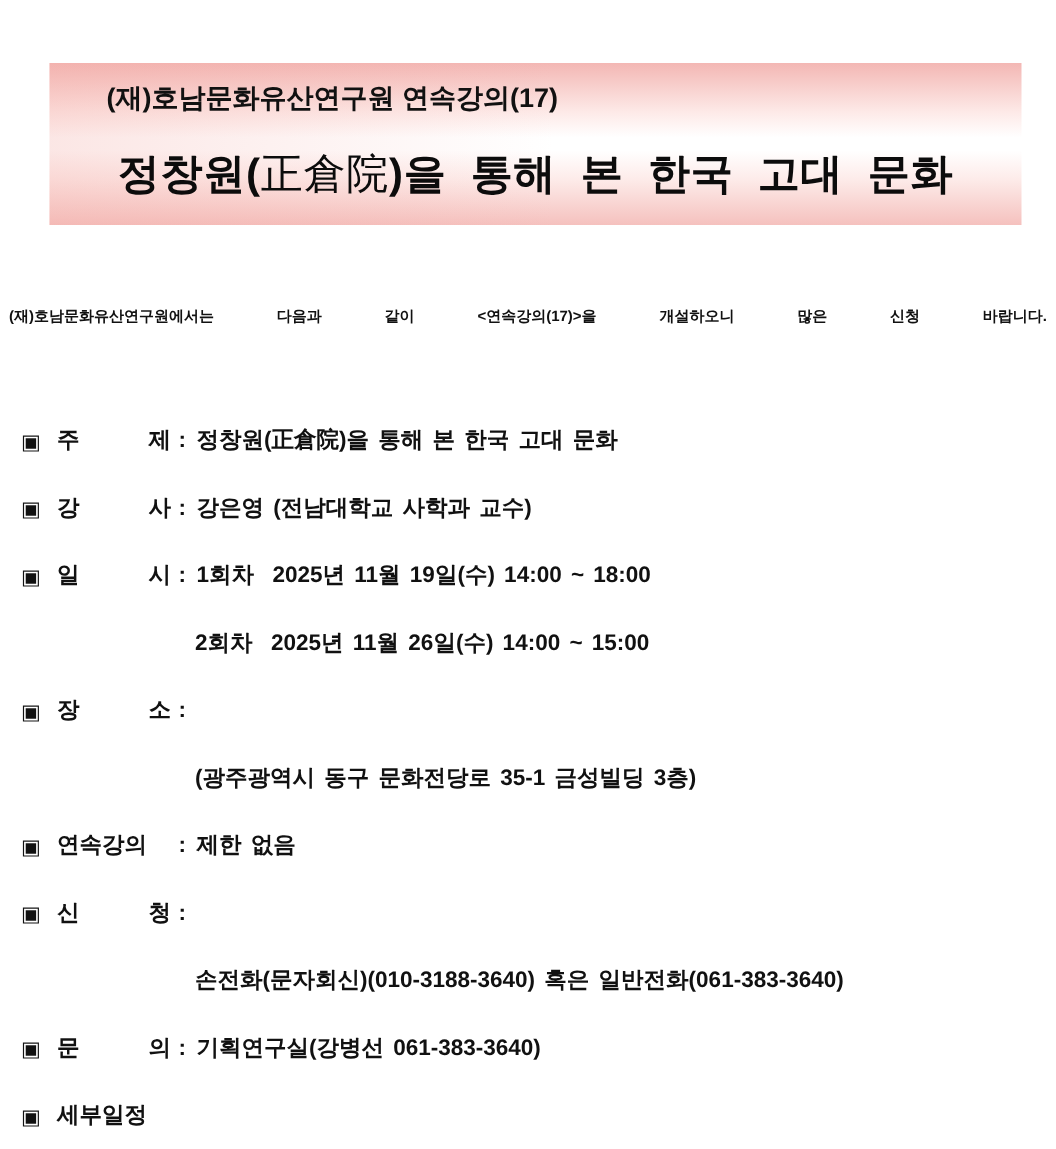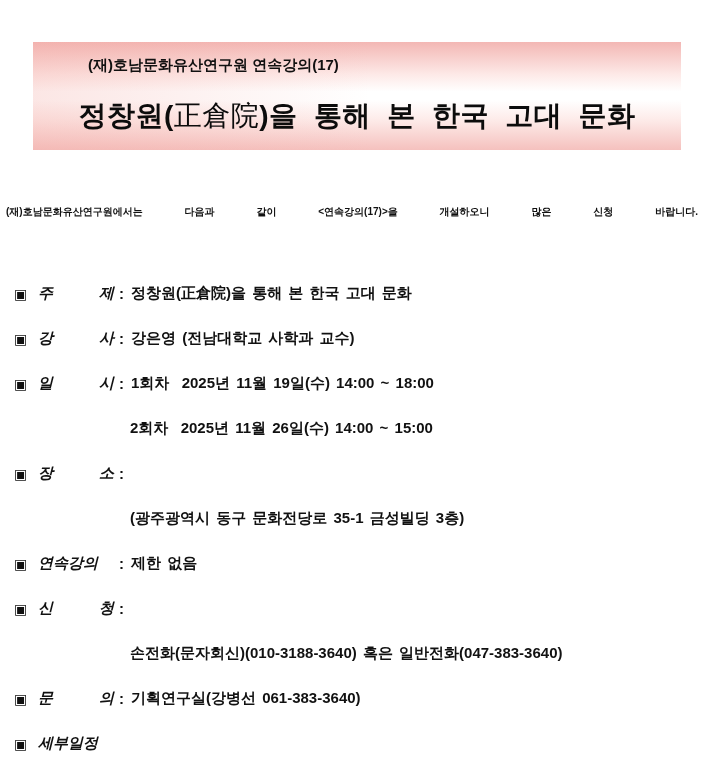--- a/index.html
+++ b/index.html
@@ -28,22 +28,22 @@
       linear-gradient(to right, rgba(242,166,160,0.28), rgba(255,255,255,0) 52%),
       linear-gradient(180deg,
         var(--pink-top, #f3b7b4) 0%,
         #fde9e7 30%,
         var(--pink-mid, #ffffff) 46%,
         var(--pink-mid, #ffffff) 54%,
         #fdebe9 72%,
         var(--pink-bottom, #f5c1be) 100%);
   }
   .series-label {
-    margin-left: 55px;
-    font-size: 15px;
+    margin-left: 38px;
+    font-size: 18px;
     line-height: 20px;
     font-weight: 700;
     color: #111111;
   }
   .title-line {
     margin-top: 23px;
     text-align: center;
     font-size: 28px;
     line-height: 36px;
     font-weight: 700;
@@ -86,21 +86,20 @@
     color: #111111;
     flex: 0 0 auto;
   }
   .label {
     display: block;
     width: 76px;
     flex: 0 0 auto;
     text-align: justify;
     text-align-last: justify;
     white-space: pre;
-    font-style: italic;
   }
   .label.plain {
     width: auto;
     text-align: right;
     text-align-last: auto;
   }
   .colon {
     flex: 0 0 auto;
     margin: 0 7px 0 5px;
   }
@@ -167,21 +166,21 @@
       <span class="value">제한 없음</span>
     </div>
 
     <div class="row">
       <span class="bullet">▣</span>
       <span class="label">신 청</span>
       <span class="colon">:</span>
     </div>
 
     <div class="row sub">
-      <span class="value">손전화(문자회신)(010-3188-3640) 혹은 일반전화(047-383-3640)</span>
+      <span class="value">손전화(문자회신)(010-3188-3640) 혹은 일반전화(061-383-3640)</span>
     </div>
 
     <div class="row">
       <span class="bullet">▣</span>
       <span class="label">문 의</span>
       <span class="colon">:</span>
       <span class="value">기획연구실(강병선 061-383-3640)</span>
     </div>
 
     <div class="row">

